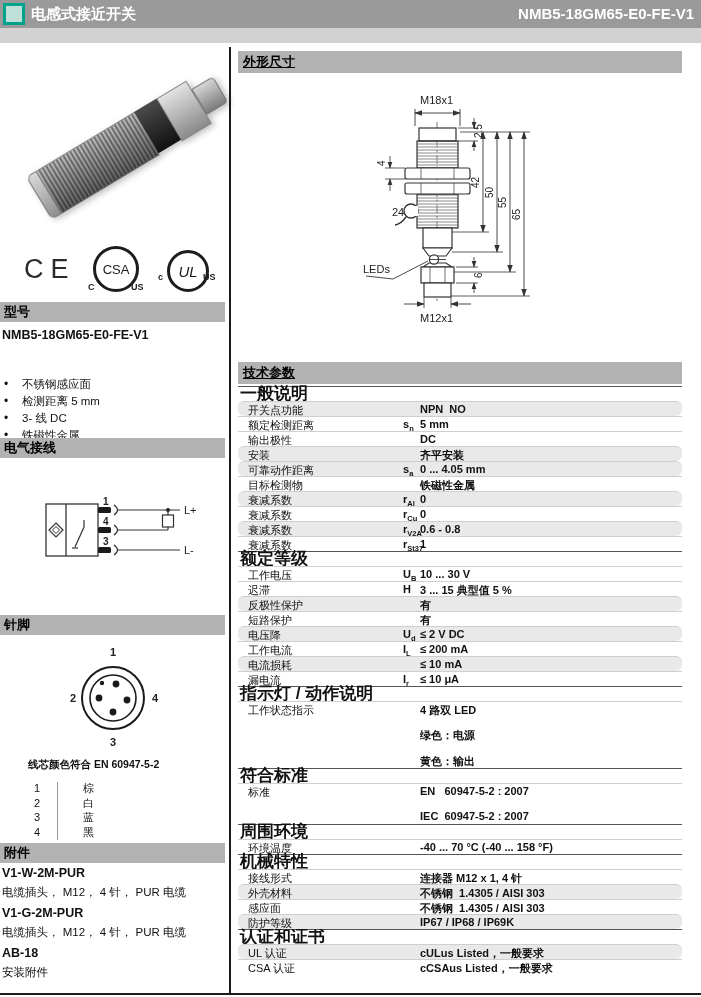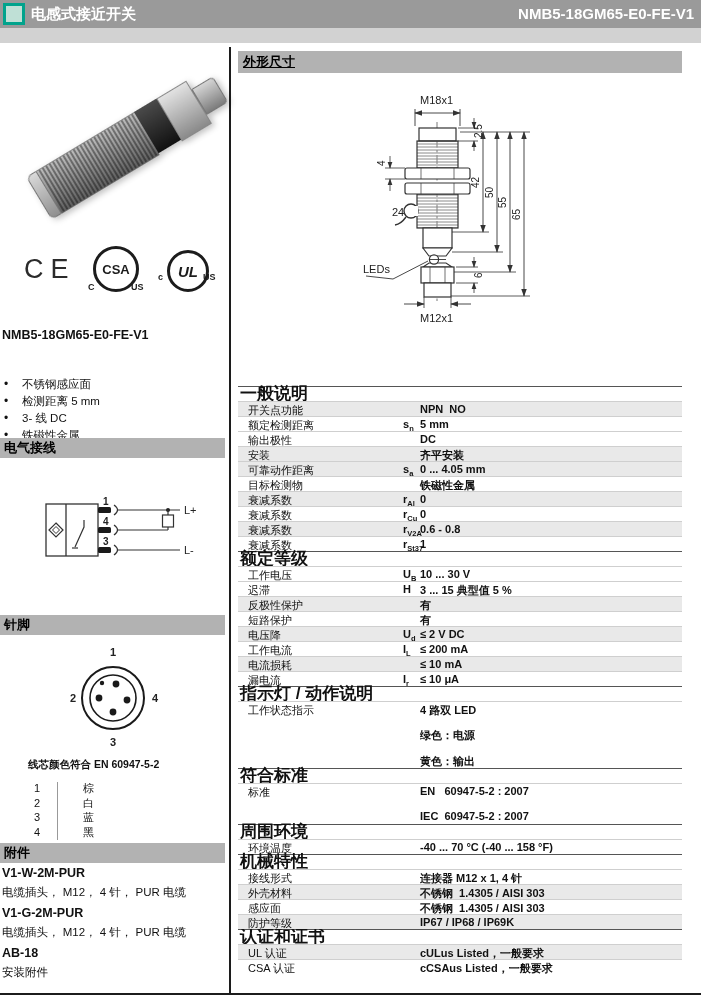--- a/index.html
+++ b/index.html
@@ -27,21 +27,21 @@
   .wirenote{left:28px;font-weight:bold;font-size:10.5px;}
   .pinrow{position:relative;height:14.5px;font-size:11px;line-height:14.5px;}
   .pinrow .pn{position:absolute;left:30px;width:14px;text-align:center;}
   .pinrow .pc{position:absolute;left:83px;}
   .pindivline{left:57px;width:1px;background:#999;}
   .acc-name{left:2px;font-weight:bold;font-size:12.5px;}
   .acc-desc{left:2px;font-size:11.5px;white-space:pre;}
   
   .ce{left:24px;top:254px;font-size:27px;letter-spacing:7px;color:#2b2b2b;}
   .logo-circ{border:3px solid #1c1c1c;border-radius:50%;box-sizing:border-box;
-             display:flex;align-items:center;justify-content:center;color:#1c1c1c;font-weight:bold;}
+             display:flex;align-items:center;justify-content:center;color:#1c1c1c;font-weight:normal;}
   .csa-circ{left:93px;top:246px;width:46px;height:46px;font-size:13px;}
   .ul-circ{left:167px;top:250px;width:42px;height:42px;font-size:15px;font-style:italic;}
   .logo-sm{font-size:9px;font-weight:bold;color:#1c1c1c;}
   
   .photo{left:28px;top:58px;width:180px;height:170px;}
   .cyl{position:absolute;left:-4px;top:64px;width:212px;height:48px;transform:rotate(-31deg);
        transform-origin:100px 24px;display:flex;filter:drop-shadow(2px 3px 3px rgba(0,0,0,0.25));}
   .cyl .face{width:10px;height:48px;background:linear-gradient(#d9d9d9,#8f8f8f);
              border-radius:6px 0 0 6px;border:1px solid #777;}
   .cyl .thr{width:118px;height:48px;
@@ -49,21 +49,21 @@
                  linear-gradient(#eee,#777);background-blend-mode:multiply;border-top:1px solid #888;border-bottom:1px solid #666;}
   .cyl .band{width:26px;height:48px;background:linear-gradient(#4a4a4a,#111);}
   .cyl .rear{width:34px;height:48px;background:linear-gradient(#e2e2e2,#8a8a8a);border:1px solid #888;}
   .cyl .conn{width:24px;height:28px;margin-top:10px;background:linear-gradient(#d5d5d5,#7c7c7c);
              border:1px solid #777;border-radius:0 4px 4px 0;}
   
   #tech-table{left:238px;top:386px;width:444px;}
   .t-sec{height:15px;border-top:1px solid #555;font-weight:bold;font-size:17px;line-height:14px;
          padding-left:2px;box-sizing:border-box;}
   .t-row{position:relative;height:15px;border-top:1px solid #cfcfcf;font-size:11px;box-sizing:border-box;}
-  .t-row.shaded{background:#e9e9e9;}
+  .t-row.shaded{background:#e9e9e9;border-radius:6px;}
   .t-row.cont{border-top:none;margin-top:11px;}
   .t-row .lab{position:absolute;left:10px;top:1px;white-space:pre;}
   .t-row .sym{position:absolute;left:165px;top:1px;font-weight:bold;}
   .t-row .sym sub{font-size:7.5px;}
   .t-row .val{position:absolute;left:182px;top:1px;font-weight:bold;white-space:pre;}
   svg text{font-family:"Liberation Sans",sans-serif;}
 </style>
 </head>
 <body>
 
@@ -93,20 +93,21 @@
     <span>CSA</span>
   </div>
   <div class="abs logo-sm" style="left:88px;top:282px;">C</div>
   <div class="abs logo-sm" style="left:131px;top:282px;">US</div>
   <div class="abs logo-sm" style="left:158px;top:272px;">c</div>
   <div class="abs logo-circ ul-circ">
     <span>UL</span>
   </div>
   <div class="abs logo-sm" style="left:203px;top:272px;">US</div>
 
+  <div class="abs secbar-l" style="top:302px;">型号</div>
   <div class="abs model-val" style="top:328px;">NMB5-18GM65-E0-FE-V1</div>
 
   <div class="abs" style="left:0;top:376px;width:225px;">
       <div class="feat-item">
         <div class="blt">•</div>
         <div class="ftx">不锈钢感应面</div>
       </div>
       <div class="feat-item">
         <div class="blt">•</div>
         <div class="ftx">检测距离 5 mm</div>
@@ -281,20 +282,21 @@
     <line x1="245" y1="52" x2="245" y2="152" stroke="#333" stroke-width="0.9" marker-start="url(#arr)" marker-end="url(#arr)"></line>
     <line x1="259" y1="52" x2="259" y2="172" stroke="#333" stroke-width="0.9" marker-start="url(#arr)" marker-end="url(#arr)"></line>
     <line x1="272" y1="52" x2="272" y2="192" stroke="#333" stroke-width="0.9" marker-start="url(#arr)" marker-end="url(#arr)"></line>
     <line x1="286" y1="52" x2="286" y2="216" stroke="#333" stroke-width="0.9" marker-start="url(#arr)" marker-end="url(#arr)"></line>
     <text x="241" y="108" font-size="10" fill="#222" transform="rotate(-90 241 108)">42</text>
     <text x="255" y="118" font-size="10" fill="#222" transform="rotate(-90 255 118)">50</text>
     <text x="268" y="128" font-size="10" fill="#222" transform="rotate(-90 268 128)">55</text>
     <text x="282" y="140" font-size="10" fill="#222" transform="rotate(-90 282 140)">65</text>
   </svg>
 
+  <div class="abs secbar-r" style="top:362px;">技术参数</div>
   <div class="abs" id="tech-table">
       <div class="t-sec">一般说明</div>
       <div class="t-row shaded">
         <div class="lab">开关点功能</div>
         <div class="val">NPN  NO</div>
       </div>
       <div class="t-row">
         <div class="lab">额定检测距离</div>
         <div class="sym">s<sub>n</sub></div>
         <div class="val">5 mm</div>

